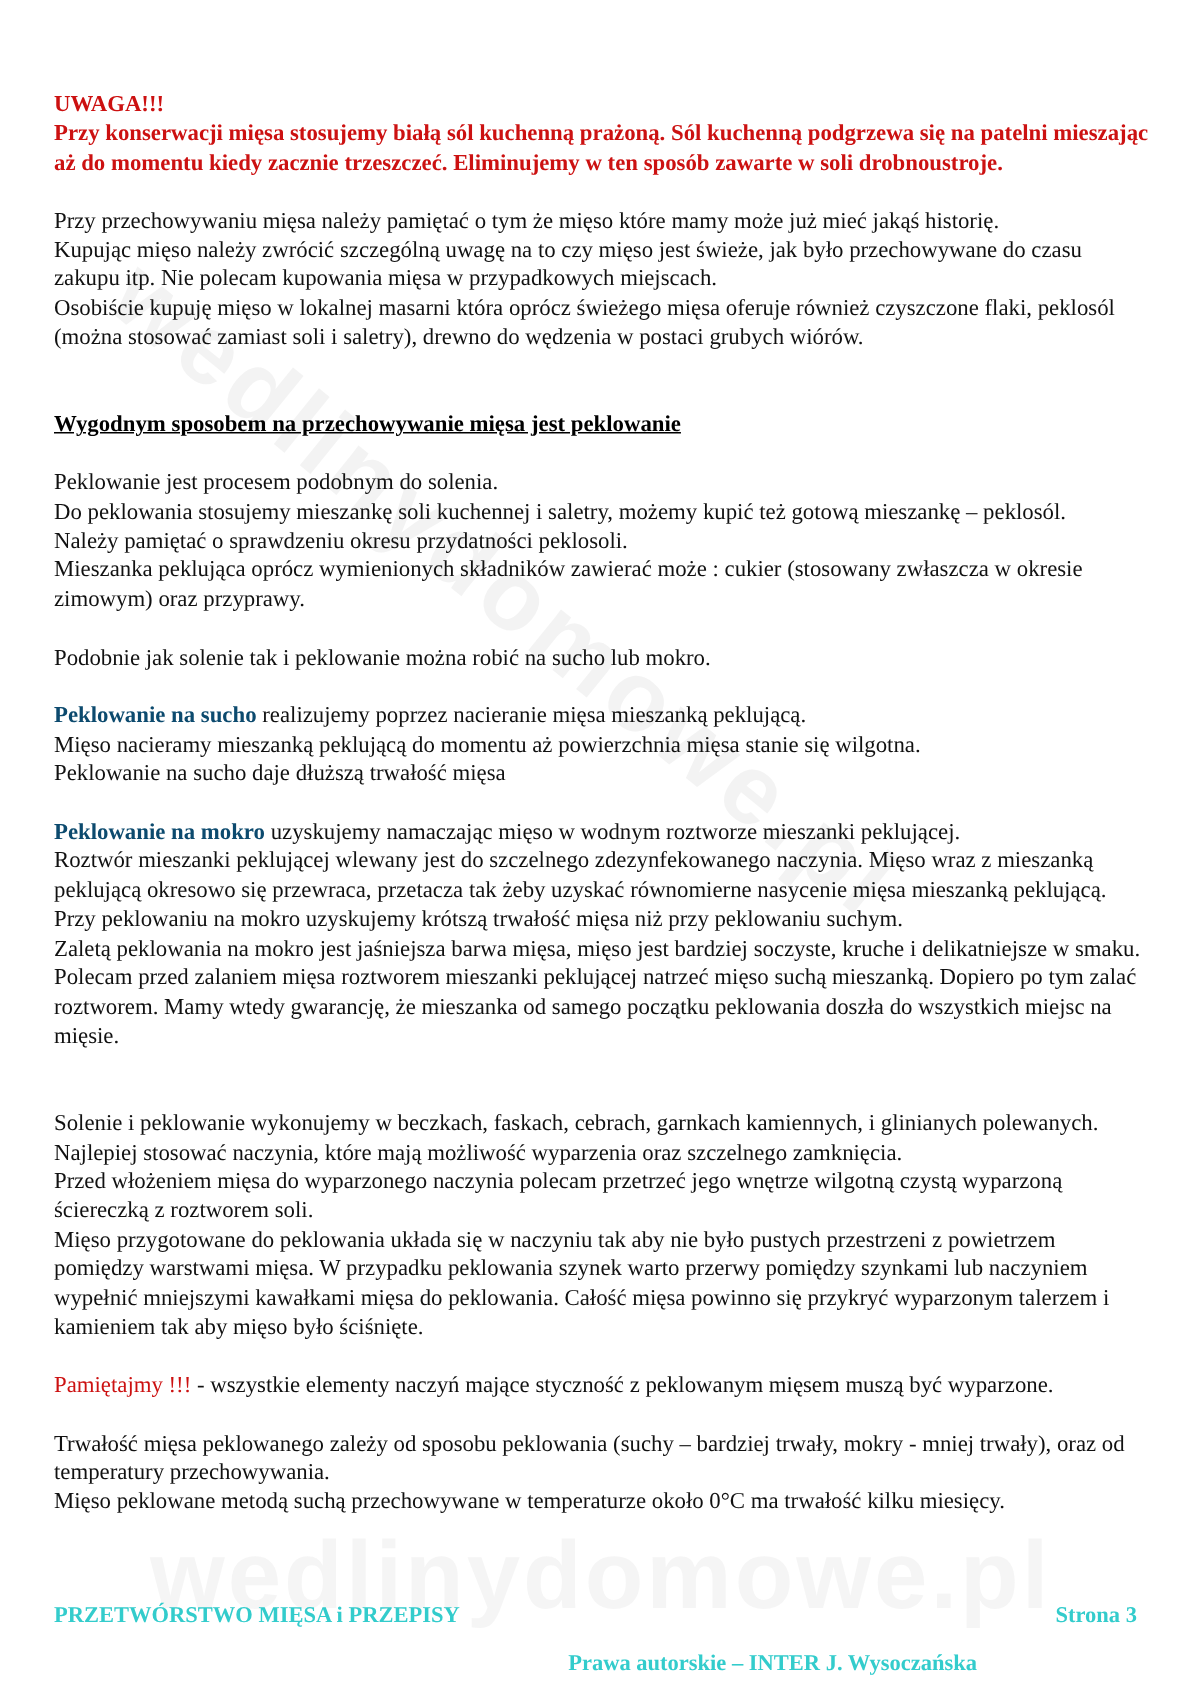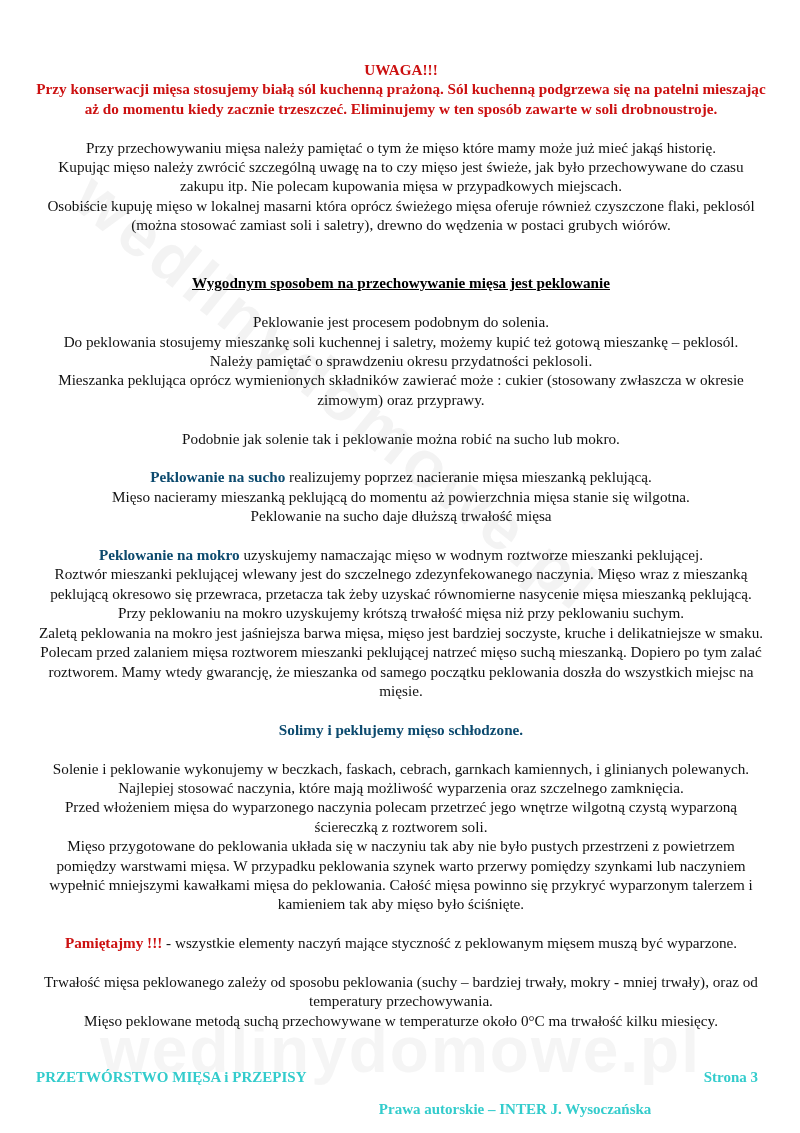--- a/index.html
+++ b/index.html
@@ -14,28 +14,28 @@
     font-size: 66px; color: rgba(160,160,160,0.13);
     transform-origin: 0 0; transform: rotate(39deg);
     white-space: nowrap; letter-spacing: 4px; pointer-events: none;
   }
   .wm-bottom {
     position: absolute; left: 100px; top: 1018px;
     font-family: "Liberation Sans", sans-serif; font-weight: bold;
     font-size: 64px; line-height: 64px; color: rgba(170,170,170,0.12);
     white-space: nowrap; letter-spacing: 2px; pointer-events: none;
   }
-  .content { position: absolute; left: 36px; top: 60px; width: 730px; text-align: center; }
+  .content { position: absolute; left: 36px; top: 60px; width: 730px; }
   p { margin: 0; }
   .gap { height: 19.4px; }
   .gap2 { height: 38.8px; }
   .warn { color: #cc1111; font-weight: bold; }
   .heading-link { color: #000000; font-weight: bold; text-decoration: underline; }
   .blue-b { color: #0c4a6e; font-weight: bold; }
-  .red-b { color: #cc1111; font-weight: bold; }
+  .red-b { color: #cc1111; font-weight: normal; }
   .footer {
     position: absolute; top: 1068px; left: 36px; width: 722px;
     display: flex; justify-content: space-between;
     color: #33cccc; font-weight: bold; font-size: 15px;
   }
   .footer span:nth-child(2) { margin-left: 20px; margin-top: 32px; }
 </style>
 </head>
 <body>
 
@@ -69,21 +69,20 @@
   <p>Peklowanie na sucho daje dłuższą trwałość mięsa</p>
   <div class="gap"></div>
 
   <p><span class="blue-b">Peklowanie na mokro</span><span> uzyskujemy namaczając mięso w wodnym roztworze mieszanki peklującej.</span></p>
   <p>Roztwór mieszanki peklującej wlewany jest do szczelnego zdezynfekowanego naczynia. Mięso wraz z mieszanką peklującą okresowo się przewraca, przetacza tak żeby uzyskać równomierne nasycenie mięsa mieszanką peklującą.</p>
   <p>Przy peklowaniu na mokro uzyskujemy krótszą trwałość mięsa niż przy peklowaniu suchym.</p>
   <p>Zaletą peklowania na mokro jest jaśniejsza barwa mięsa, mięso jest bardziej soczyste, kruche i delikatniejsze w smaku.</p>
   <p>Polecam przed zalaniem mięsa roztworem mieszanki peklującej natrzeć mięso suchą mieszanką. Dopiero po tym zalać roztworem. Mamy wtedy gwarancję, że mieszanka od samego początku peklowania doszła do wszystkich miejsc na mięsie.</p>
   <div class="gap"></div>
 
-  <p class="blue-b">Solimy i peklujemy mięso schłodzone.</p>
   <div class="gap"></div>
 
   <p>Solenie i peklowanie wykonujemy w beczkach, faskach, cebrach, garnkach kamiennych, i glinianych polewanych. Najlepiej stosować naczynia, które mają możliwość wyparzenia oraz szczelnego zamknięcia.</p>
   <p>Przed włożeniem mięsa do wyparzonego naczynia polecam przetrzeć jego wnętrze wilgotną czystą wyparzoną ściereczką z roztworem soli.</p>
   <p>Mięso przygotowane do peklowania układa się w naczyniu tak aby nie było pustych przestrzeni z powietrzem pomiędzy warstwami mięsa. W przypadku peklowania szynek warto przerwy pomiędzy szynkami lub naczyniem wypełnić mniejszymi kawałkami mięsa do peklowania. Całość mięsa powinno się przykryć wyparzonym talerzem i kamieniem tak aby mięso było ściśnięte.</p>
   <div class="gap"></div>
 
   <p><span class="red-b">Pamiętajmy !!!</span><span> - wszystkie elementy naczyń mające styczność z peklowanym mięsem muszą być wyparzone.</span></p>
   <div class="gap"></div>
 

